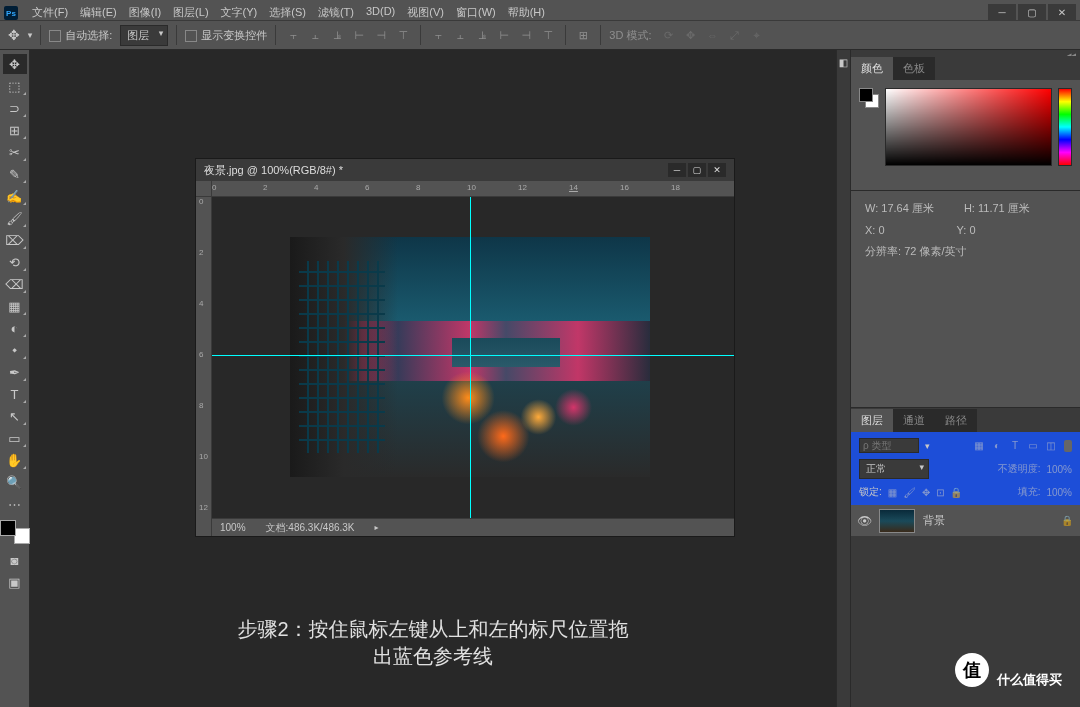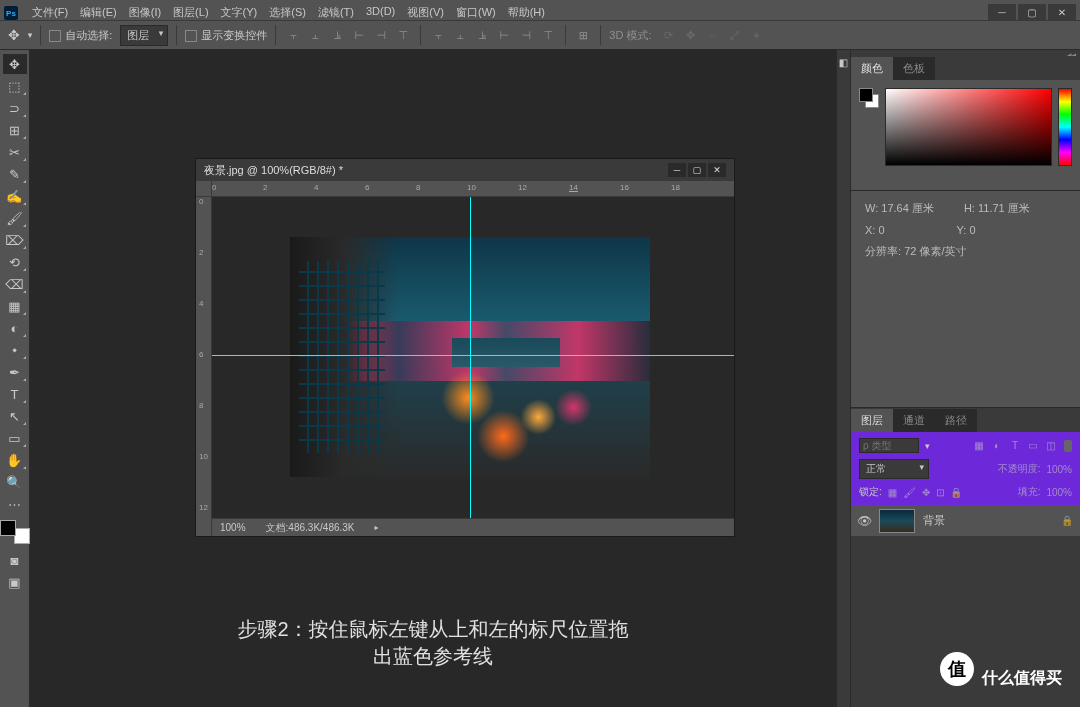--- a/index.html
+++ b/index.html
@@ -53,34 +53,34 @@
 .color-panel { height: 110px; padding: 8px; display: flex; gap: 6px; }
 .swatch-fg-bg { width: 20px; height: 20px; position: relative; }
 .swatch-fg { position: absolute; width: 14px; height: 14px; background: #000; border: 1px solid #888; }
 .swatch-bg { position: absolute; width: 14px; height: 14px; background: #fff; border: 1px solid #888; right: 0; bottom: 0; }
 .color-picker { flex: 1; height: 78px; background: linear-gradient(to right, #fff, #f00), linear-gradient(to top, #000, transparent); background-blend-mode: multiply; border: 1px solid #2a2a2a; position: relative; }
 .hue-strip { width: 14px; height: 78px; background: linear-gradient(to bottom, #f00, #ff0, #0f0, #0ff, #00f, #f0f, #f00); border: 1px solid #2a2a2a; }
 .props-panel { border-top: 1px solid #2a2a2a; }
 .props-body { padding: 10px 14px; font-size: 11px; color: #bbb; }
 .props-row { display: flex; gap: 30px; margin-bottom: 8px; }
 .layers-panel { border-top: 1px solid #2a2a2a; margin-top: auto; height: 300px; display: flex; flex-direction: column; }
-.layer-controls { padding: 6px 8px; background: #6d28d9; display: flex; flex-direction: column; gap: 6px; font-size: 10px; }
+.layer-controls { padding: 6px 8px; background: #1d4ed8; display: flex; flex-direction: column; gap: 6px; font-size: 10px; }
 .layer-row { display: flex; align-items: center; gap: 6px; }
 .layer-row input[type=text] { background: #3a3a3a; border: 1px solid #2a2a2a; color: #888; width: 50px; font-size: 10px; padding: 1px 3px; }
 .layer-filter-icons { display: flex; gap: 4px; margin-left: auto; }
 .layer-filter-icons span { width: 14px; height: 14px; display: flex; align-items: center; justify-content: center; opacity: 0.6; }
 .layer-list { flex: 1; background: #3a3a3a; }
 .layer-item { display: flex; align-items: center; height: 32px; background: #535353; border-bottom: 1px solid #3a3a3a; padding: 0 6px; gap: 8px; }
 .layer-vis { width: 14px; font-size: 12px; }
 .layer-thumb { width: 36px; height: 24px; background: linear-gradient(180deg, #0a2a3a 0%, #1a4a5a 50%, #3a2a1a 100%); border: 1px solid #888; }
 .layer-lock { margin-left: auto; opacity: 0.6; font-size: 10px; }
 .collapse-col { width: 14px; background: #3a3a3a; border-left:1px solid #2a2a2a; }
 .watermark { position: absolute; right: 18px; bottom: 18px; display: flex; align-items: center; gap: 8px; }
 .wm-circle { width: 34px; height: 34px; border-radius: 50%; background: #fff; color: #000; font-weight: bold; font-size: 18px; display: flex; align-items: center; justify-content: center; }
-.wm-text { color: #fff; font-size: 16px; font-weight: bold; margin-top: 20px; }
+.wm-text { color: #fff; font-size: 13px; font-weight: bold; margin-top: 20px; }
 .color-swatches-bottom { width: 30px; height: 24px; position: relative; margin: 4px auto; }
 .sw-fg { position: absolute; width: 16px; height: 16px; background: #000; border: 1px solid #aaa; z-index: 2; }
 .sw-bg { position: absolute; width: 16px; height: 16px; background: #fff; border: 1px solid #aaa; right: 0; bottom: 0; }
 </style>
 </head>
 <body>
 
 <div class="titlebar">
   <div class="ps-logo">Ps</div>
   <div id="menu-bar" style="display:flex">

